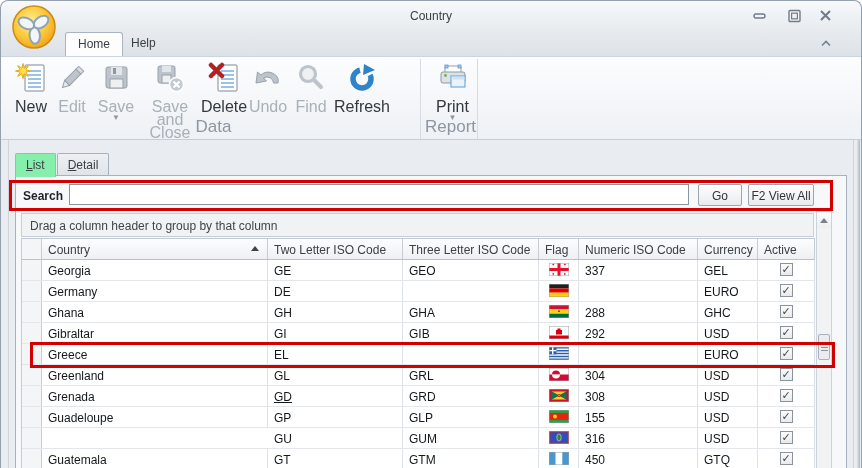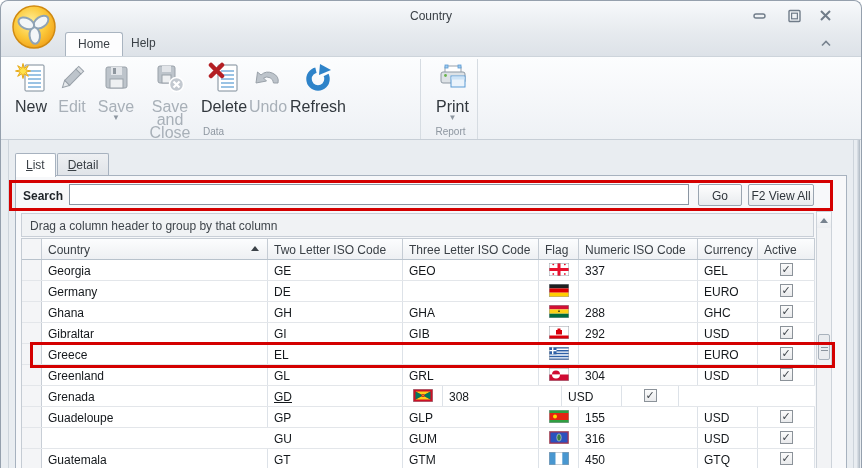--- a/index.html
+++ b/index.html
@@ -19,25 +19,25 @@
   .logo{position:absolute;left:10px;top:3px;}
   
   .ribbon{position:absolute;left:0;top:55px;width:100%;height:84px;
     background:linear-gradient(#fcfdfe,#eef1f5);border-top:1px solid #cdd4db;border-bottom:1px solid #c7ced6;}
   .ribbon-group{position:absolute;top:2px;height:80px;border-right:1px solid #d6dce2;}
   .rg-buttons{display:flex;align-items:flex-start;padding-left:4px;}
   .rbtn{display:flex;flex-direction:column;align-items:center;padding-top:3px;border-radius:2px;}
   .rbtn .rlabel{font-size:16px;line-height:13px;text-align:center;color:#32383e;margin-top:2px;white-space:pre-line;}
   .rbtn.disabled .rlabel{color:#a8b0b8;}
   .rbtn .drop{font-size:8px;color:#8d96a0;line-height:8px;margin-top:1px;}
-  .rg-label{position:absolute;bottom:2px;left:0;right:0;text-align:center;font-size:10px;color:#8d96a0;}
+  .rg-label{position:absolute;bottom:2px;left:0;right:0;text-align:center;font-size:17px;color:#8d96a0;}
   
   .viewtabs{position:absolute;left:14px;top:152px;height:23px;display:flex;}
   .vtab{height:23px;padding:4px 10px 0;font-size:12px;color:#3a4046;border:1px solid #a7b2bf;border-bottom:none;border-radius:2px 2px 0 0;background:linear-gradient(#eef0f3,#dfe3e8);margin-right:1px;position:relative;}
-  .vtab.active{background:#ffffff;z-index:3;height:24px;}
+  .vtab.active{background:#86efac;z-index:3;height:24px;}
   .page{position:absolute;left:14px;top:174px;width:832px;height:294px;background:#f7f8fa;border:1px solid #a7b2bf;}
   
   .search-label{position:absolute;left:22px;top:188px;font-size:12px;font-weight:bold;color:#1d2227;}
   .search-input{position:absolute;left:68px;top:183px;width:620px;height:21px;border:1px solid #8a95a2;background:#fff;font-size:12px;padding:0 4px;}
   .pbtn{position:absolute;top:183px;height:22px;border:1px solid #9aa5b1;border-radius:2px;background:linear-gradient(#fefefe,#e8ebee);font-size:12px;color:#2f353b;text-align:center;padding-top:4px;}
   
   .grouphint{position:absolute;left:20px;top:212px;width:793px;height:24px;background:#f0f2f4;border:1px solid #c9cfd7;font-size:12px;color:#3f454b;padding:5px 0 0 8px;}
   
   .grid{position:absolute;left:20px;top:237px;width:794px;background:#fff;border-left:1px solid #c5ccd4;}
   .g-header{display:flex;height:22px;background:linear-gradient(#fcfdfe,#eef0f3);border-top:1px solid #c5ccd4;border-bottom:1px solid #b8c2cc;}
@@ -165,20 +165,27 @@
                   <path d="M3 3 L14 14 M14 3 L3 14" stroke="#b41f24" stroke-width="4.5" stroke-linecap="round"></path>
                 </svg></span>
               <div class="rlabel">Delete</div>
             </div>
             <div class="rbtn disabled" style="width: 42px;">
               <span><svg width="32" height="32">
                   <path d="M26 21 A 10 9 0 0 0 9 13 L5.5 10 L4 21 L14.5 19 L11.5 16 A 6.5 6 0 0 1 21.5 21 Z" fill="#bdc4cb" stroke="#99a1a9"></path>
                 </svg></span>
               <div class="rlabel">Undo</div>
             </div>
+            <div class="rbtn disabled" style="width: 44px;">
+              <span><svg width="32" height="32">
+                  <circle cx="13" cy="12" r="7.5" fill="#eef0f2" stroke="#bdc4cb" stroke-width="3.2"></circle>
+                  <path d="M19 18 L26 25" stroke="#bdc4cb" stroke-width="4" stroke-linecap="round"></path>
+                </svg></span>
+              <div class="rlabel">Find</div>
+            </div>
             <div class="rbtn" style="width: 58px;">
               <span><svg width="32" height="32">
                   <circle cx="16" cy="17" r="9" fill="none" stroke="#2e83c9" stroke-width="5.5"></circle>
                   <path d="M16 17 L32 9 L32 0 L12 0 Z" fill="#fbfcfd"></path>
                   <polygon points="18,2 29,8 17,13" fill="#2e83c9"></polygon>
                 </svg></span>
               <div class="rlabel">Refresh</div>
             </div>
           </div>
           <div class="rg-label">Data</div>
@@ -357,20 +364,21 @@
           <div class="g-cell" style="width: 119px;">304</div>
           <div class="g-cell" style="width: 60px;">USD</div>
           <div class="g-cell" style="width: 57px; padding: 0px;">
             <div class="cb">✓</div>
           </div>
         </div>
         <div class="g-row">
           <div class="g-cell g-sel" style="width: 20px;"></div>
           <div class="g-cell" style="width: 226px;">Grenada</div>
           <div class="g-cell" style="width: 135px; text-decoration: underline;">GD</div>
+          <div class="g-cell" style="width: 136px;">GRD</div>
           <div class="g-cell flagwrap" style="width: 40px; padding: 3px 0px 0px;">
             <svg width="20" height="13">
               <g>
                 <rect width="20" height="13" fill="#ce1126"></rect>
                 <polygon points="2.5,2.5 17.5,2.5 10,6.5" fill="#fcd116"></polygon>
                 <polygon points="2.5,10.5 17.5,10.5 10,6.5" fill="#fcd116"></polygon>
                 <polygon points="2.5,2.5 2.5,10.5 10,6.5" fill="#007a5e"></polygon>
                 <polygon points="17.5,2.5 17.5,10.5 10,6.5" fill="#007a5e"></polygon>
                 <circle cx="10" cy="6.5" r="1.6" fill="#ce1126"></circle>
                 <circle cx="10" cy="6.5" r="0.7" fill="#fcd116"></circle>

